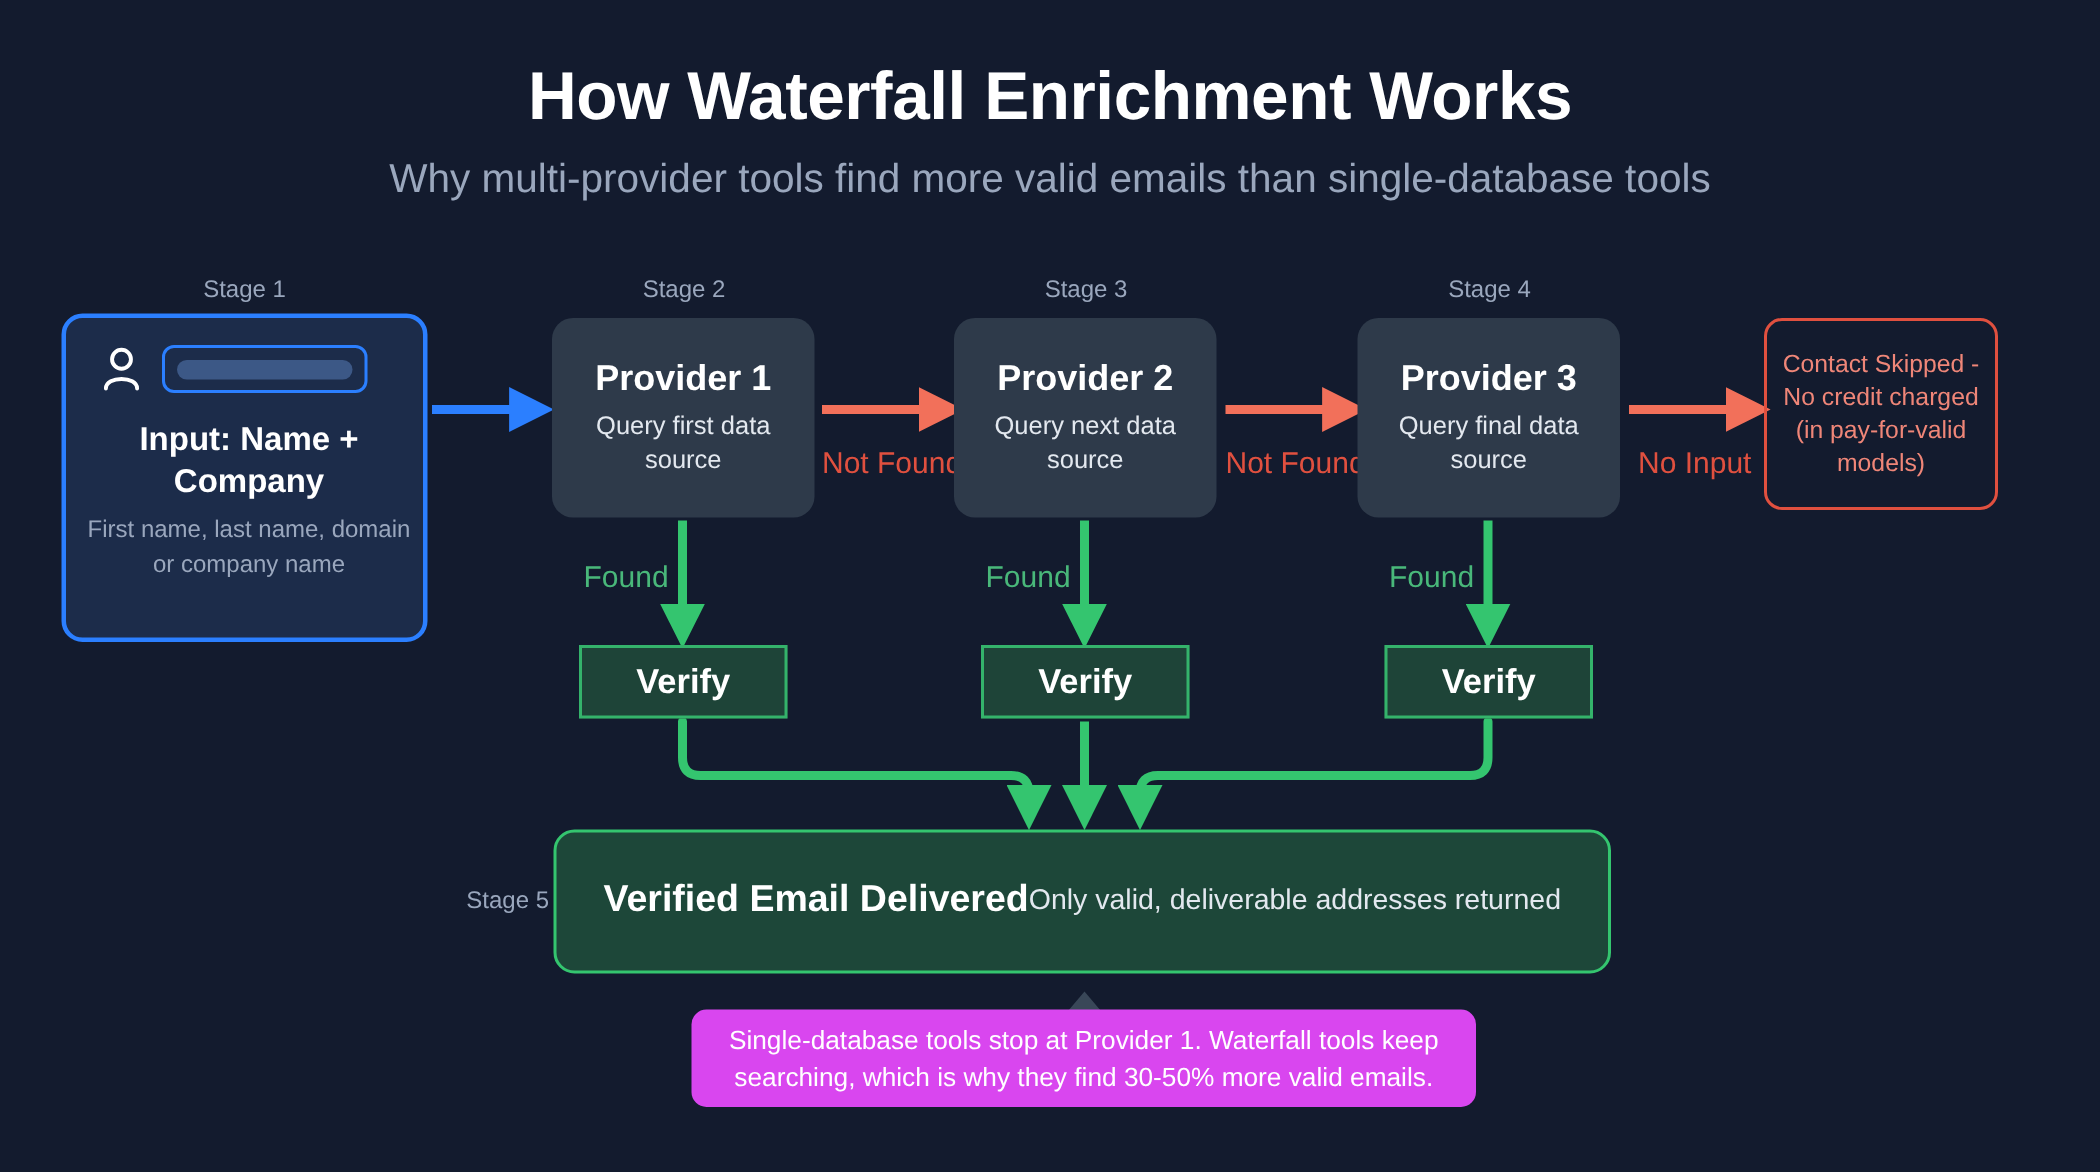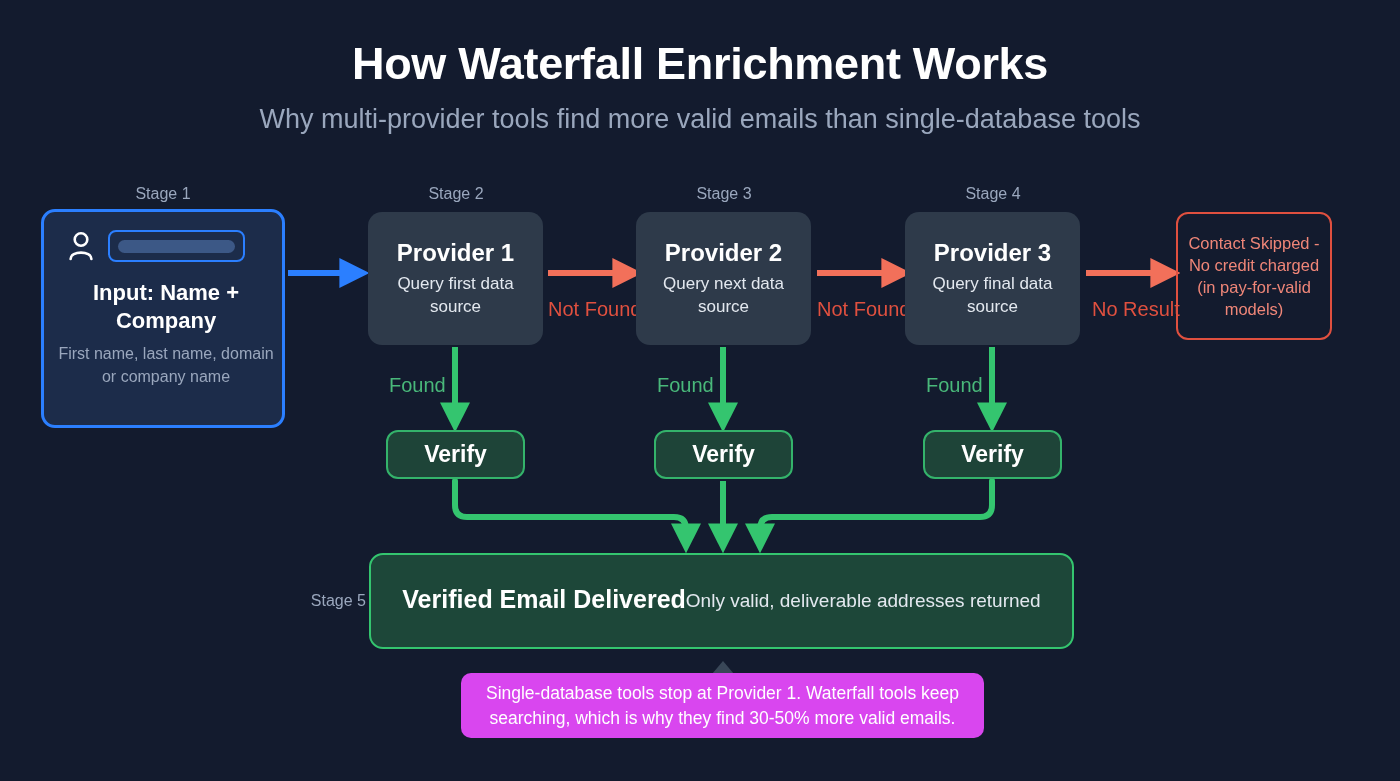--- a/index.html
+++ b/index.html
@@ -70,21 +70,21 @@
 
   .skipped{
     left:1176px;top:212px;width:156px;height:128px;
     border:2px solid #e0503f;border-radius:12px;background:transparent;
     display:flex;align-items:center;justify-content:flex-end;
     color:#ef8678;font-size:16.5px;line-height:22px;text-align:center;
   }
 
   .verify{
     width:139px;height:49px;top:430px;
-    border:2.5px solid #34b36b;border-radius:12px;background:#1e4438;
+    border:2.5px solid #34b36b;border-radius:0;background:#1e4438;
     display:flex;align-items:center;justify-content:center;
     font-size:23px;font-weight:bold;color:#ffffff;
   }
 
   .delivered{
     left:369px;top:553px;width:705px;height:96px;
     border:2.5px solid #34c56f;border-radius:14px;background:#1d4739;
     display:flex;flex-direction:row;align-items:center;justify-content:center;
   }
   .delivered .d-title{font-size:25px;font-weight:bold;color:#ffffff;margin-bottom:4px;}
@@ -149,21 +149,21 @@
 
     <path d="M455,481 L455,505 Q455,517 467,517 L674,517 Q686,517 686,529 L686,539" stroke="#34c56f" stroke-width="6" fill="none" stroke-linecap="round" marker-end="url(#arrowGreen)"></path>
 
     <path d="M723,481 L723,539" stroke="#34c56f" stroke-width="6" fill="none" marker-end="url(#arrowGreen)"></path>
 
     <path d="M992,481 L992,505 Q992,517 980,517 L772,517 Q760,517 760,529 L760,539" stroke="#34c56f" stroke-width="6" fill="none" stroke-linecap="round" marker-end="url(#arrowGreen)"></path>
   </svg>
 
   <div class="edge-label lbl-red" style="left:548px;top:298px;">Not Found</div>
   <div class="edge-label lbl-red" style="left:817px;top:298px;">Not Found</div>
-  <div class="edge-label lbl-red" style="left:1092px;top:298px;">No Result</div>
+  <div class="edge-label lbl-red" style="left:1092px;top:298px;">No Input</div>
 
   <div class="edge-label lbl-green" style="left:389px;top:374px;">Found</div>
   <div class="edge-label lbl-green" style="left:657px;top:374px;">Found</div>
   <div class="edge-label lbl-green" style="left:926px;top:374px;">Found</div>
 
   <div class="box input-card">
     <div class="input-row">
       <span class="person-icon">
         <svg width="26" height="30" viewBox="0 0 26 30">
           <circle cx="13" cy="8.5" r="6.3" fill="none" stroke="#ffffff" stroke-width="2.6"></circle>

